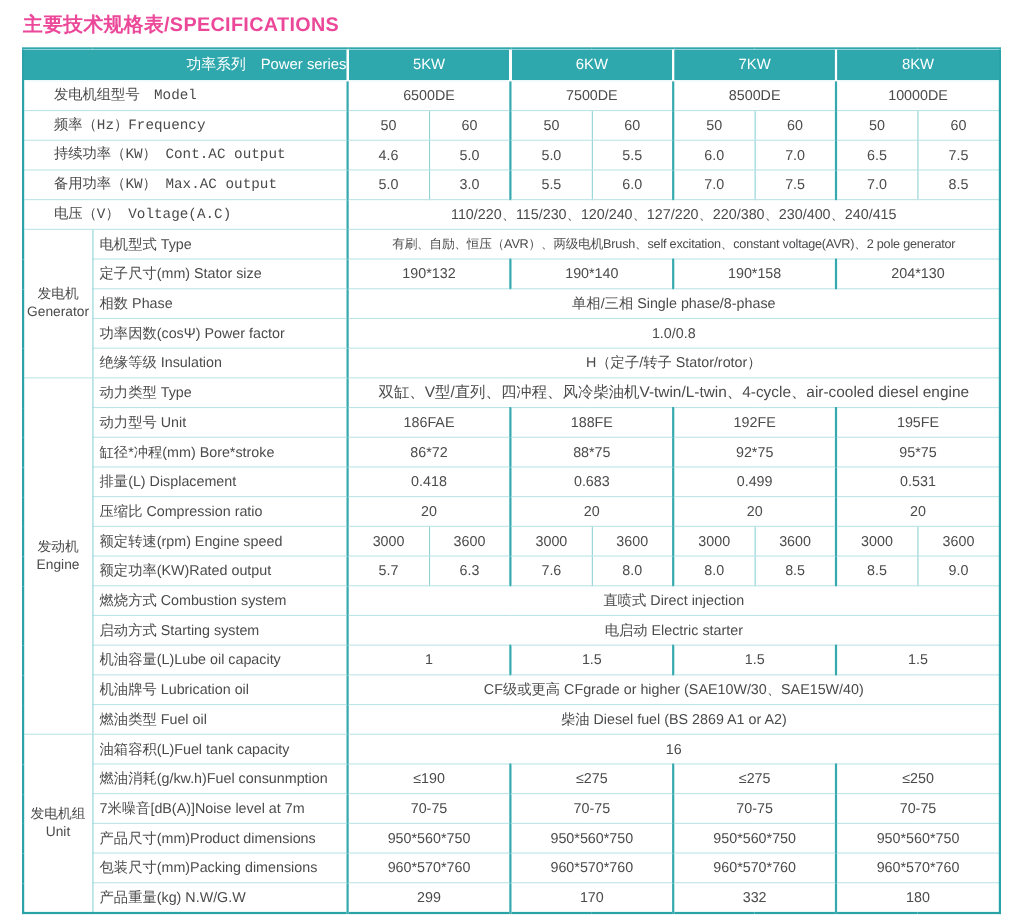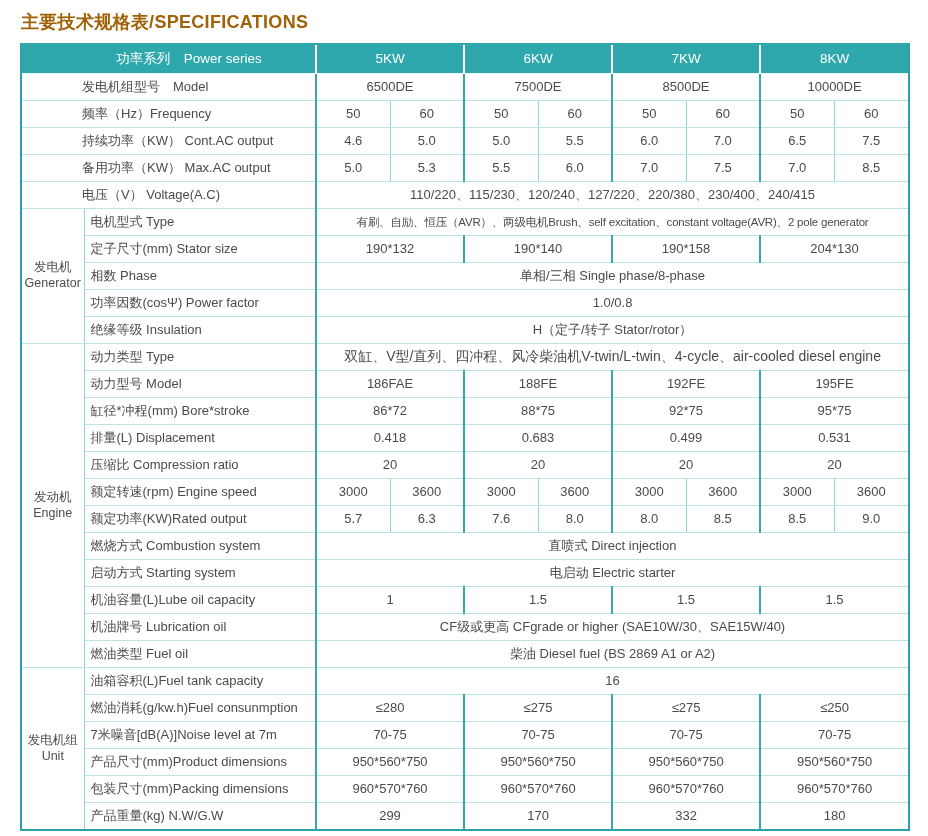--- a/index.html
+++ b/index.html
@@ -8,21 +8,21 @@
     background: #ffffff;
     width: 928px;
     height: 836px;
     font-family: "Liberation Sans", "DejaVu Sans", sans-serif;
     -webkit-font-smoothing: antialiased;
   }
   .wrap { padding: 6px 20px 0 20px; }
   .title {
     font-size: 18px;
     font-weight: 700;
-    color: #a16207;
+    color: #ec4899;
     margin: 4px 0 9px 1px;
     letter-spacing: 0.3px;
   }
   table.spec {
     border-collapse: collapse;
     table-layout: fixed;
     width: 888px;
     border: 2px solid #2aa3a8;
   }
   td {
@@ -46,22 +46,22 @@
     color: #ffffff;
     height: 28px;
     font-size: 13.5px;
     border-top: 2px solid #2fa8ad;
     border-bottom: 1px solid #e9f7f8;
     border-left: 1px solid #2fa8ad;
     border-right: 1px solid #2fa8ad;
   }
   tr.hdr td.mj { border-left: 2px solid #ffffff; }
   td.lbl { text-align: left; padding-left: 6px; }
-  td.lbl-full { padding-left: 60px; }
-  tr.hdr td.hdr-lbl { text-align: center; padding-left: 41px; }
+  td.lbl-full { padding-left: 27px; font-family: Liberation Mono, monospace; }
+  tr.hdr td.hdr-lbl { text-align: right; padding-left: 41px; }
   td.grp {
     font-size: 12.5px;
     white-space: pre-line;
     line-height: 1.25;
     padding: 0 1px;
   }
   td.squeeze { font-size: 11.5px; letter-spacing: -0.2px; text-align: center; }
   td.squeeze2 { font-size: 14px; }
 </style>
 </head>
@@ -121,21 +121,21 @@
       <td>5.5</td>
       <td class="mj">6.0</td>
       <td>7.0</td>
       <td class="mj">6.5</td>
       <td>7.5</td>
     </tr>
 
     <tr>
       <td colspan="2" class="lbl lbl-full">备用功率（KW） Max.AC output</td>
       <td class="mj">5.0</td>
-      <td>5.3</td>
+      <td>3.0</td>
       <td class="mj">5.5</td>
       <td>6.0</td>
       <td class="mj">7.0</td>
       <td>7.5</td>
       <td class="mj">7.0</td>
       <td>8.5</td>
     </tr>
 
     <tr>
       <td colspan="2" class="lbl lbl-full">电压（V）  Voltage(A.C)</td>
@@ -168,21 +168,21 @@
       <td colspan="8" class="mj">H（定子/转子 Stator/rotor）</td>
     </tr>
 
     <tr>
       <td rowspan="12" class="grp">发动机
 Engine</td>
       <td class="lbl">动力类型 Type</td>
       <td colspan="8" class="mj squeeze2">双缸、V型/直列、四冲程、风冷柴油机V-twin/L-twin、4-cycle、air-cooled diesel engine</td>
     </tr>
     <tr>
-      <td class="lbl">动力型号 Model</td>
+      <td class="lbl">动力型号 Unit</td>
       <td colspan="2" class="mj">186FAE</td>
       <td colspan="2" class="mj">188FE</td>
       <td colspan="2" class="mj">192FE</td>
       <td colspan="2" class="mj">195FE</td>
     </tr>
     <tr>
       <td class="lbl">缸径*冲程(mm) Bore*stroke</td>
       <td colspan="2" class="mj">86*72</td>
       <td colspan="2" class="mj">88*75</td>
       <td colspan="2" class="mj">92*75</td>
@@ -249,21 +249,21 @@
     </tr>
 
     <tr>
       <td rowspan="6" class="grp">发电机组
 Unit</td>
       <td class="lbl">油箱容积(L)Fuel tank capacity</td>
       <td colspan="8" class="mj">16</td>
     </tr>
     <tr>
       <td class="lbl">燃油消耗(g/kw.h)Fuel consunmption</td>
-      <td colspan="2" class="mj">≤280</td>
+      <td colspan="2" class="mj">≤190</td>
       <td colspan="2" class="mj">≤275</td>
       <td colspan="2" class="mj">≤275</td>
       <td colspan="2" class="mj">≤250</td>
     </tr>
     <tr>
       <td class="lbl">7米噪音[dB(A)]Noise level at 7m</td>
       <td colspan="2" class="mj">70-75</td>
       <td colspan="2" class="mj">70-75</td>
       <td colspan="2" class="mj">70-75</td>
       <td colspan="2" class="mj">70-75</td>

